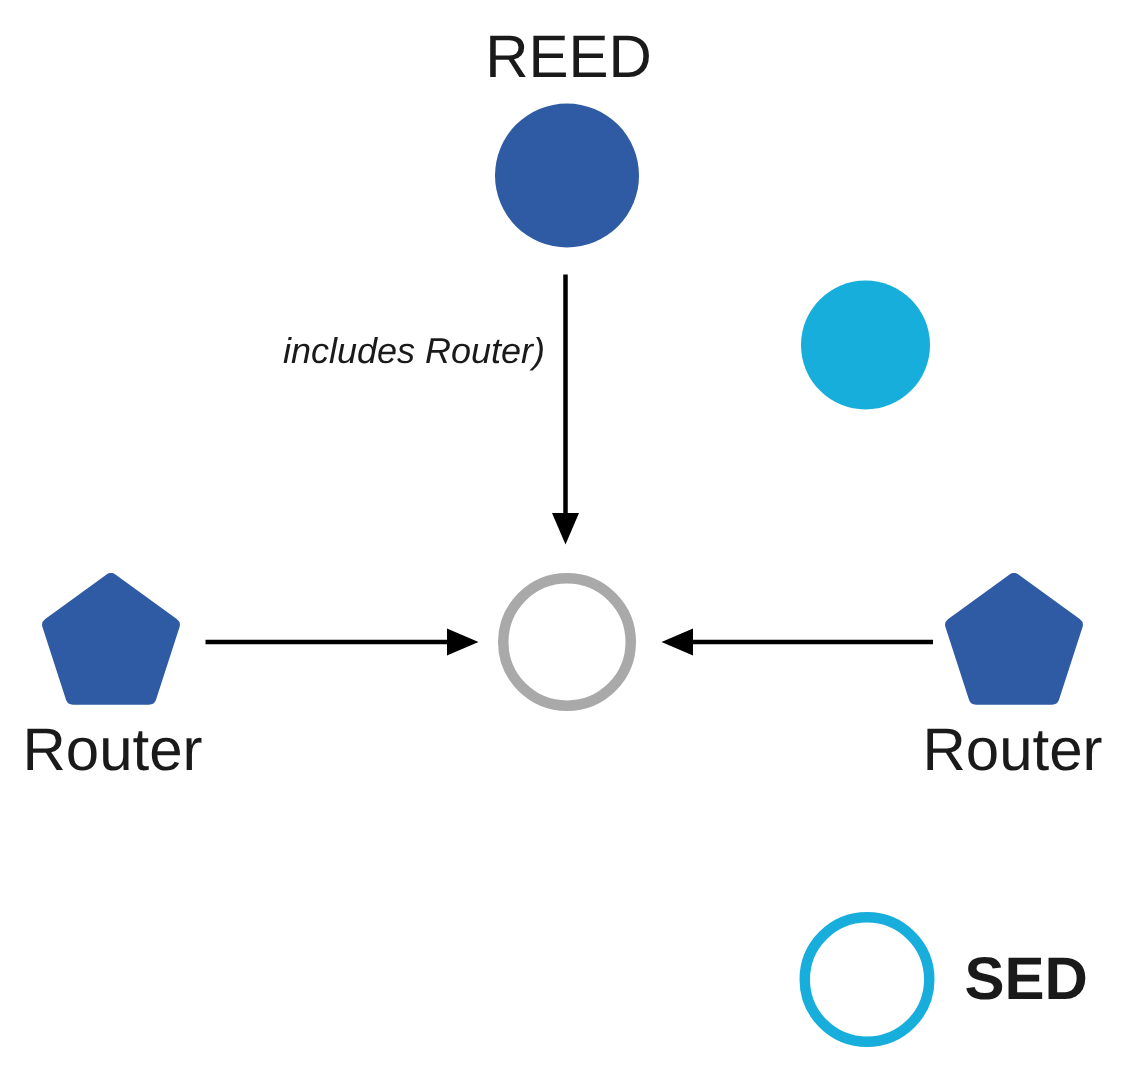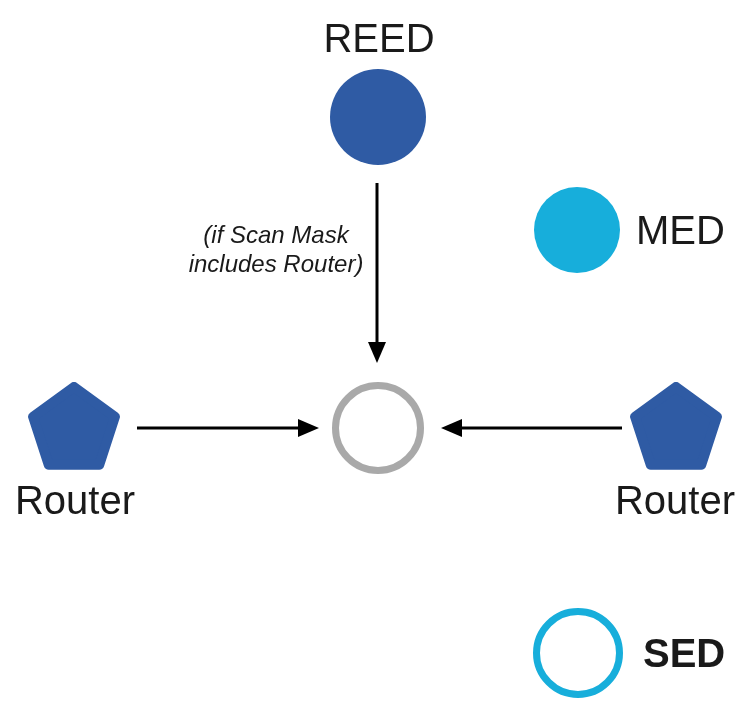--- a/index.html
+++ b/index.html
@@ -95,21 +95,20 @@
 </style>
 </head>
 <body>
 
 <div id="canvas">
 
   <div id="reed-label" class="node-label centered">REED</div>
   <div id="reed-circle" class="circle"></div>
 
   <div id="med-circle" class="circle"></div>
-  <div id="med-label" class="node-label">MED</div>
 
   <div id="parent-circle" class="circle"></div>
 
   <svg id="router-left-pentagon" class="pentagon-svg" viewBox="0 0 92 88">
     <polygon class="pentagon-shape" points="46,5 86.9,34.7 71.3,82.8 20.7,82.8 5.1,34.7"></polygon>
   </svg>
   <div id="router-left-label" class="node-label centered">Router</div>
 
   <svg id="router-right-pentagon" class="pentagon-svg" viewBox="0 0 92 88">
     <polygon class="pentagon-shape" points="46,5 86.9,34.7 71.3,82.8 20.7,82.8 5.1,34.7"></polygon>
@@ -131,17 +130,16 @@
       <polygon class="arrow-head" points="319,428 298,419 298,437"></polygon>
     </g>
 
     <g>
       <line class="arrow-line" x1="622" y1="428" x2="460" y2="428"></line>
       <polygon class="arrow-head" points="441,428 462,419 462,437"></polygon>
     </g>
   </svg>
 
   <div id="scan-mask-annotation" class="annotation">
-    <div>(if Scan Mask</div>
     <div>includes Router)</div>
   </div>
 
 </div>
 
 </body></html>

